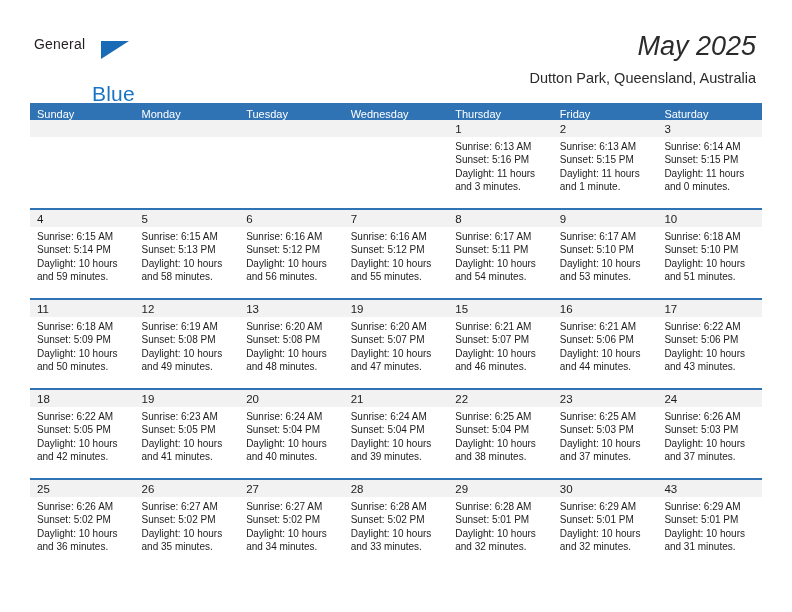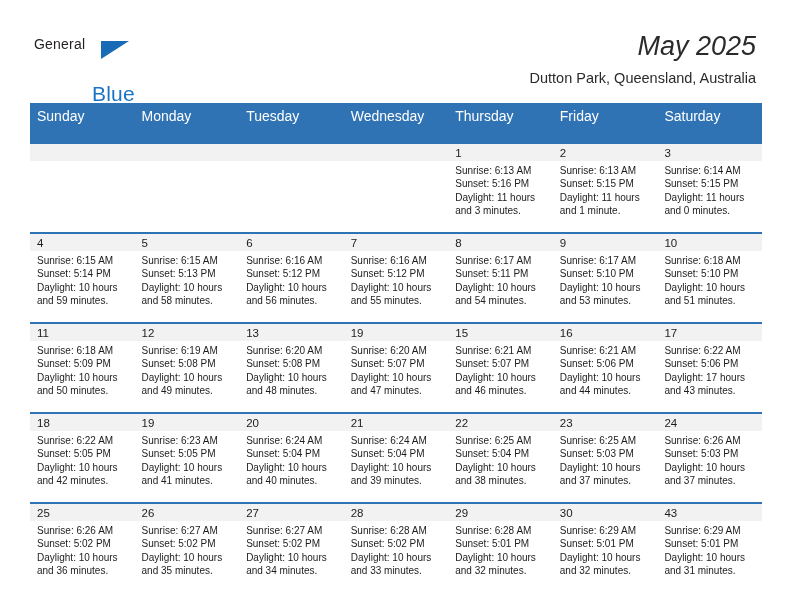--- a/index.html
+++ b/index.html
@@ -91,24 +91,24 @@
     position: absolute;
     left: 30px;
     top: 103px;
     width: 732px;
     border-collapse: collapse;
     table-layout: fixed;
   }
   .calendar th {
     background: #2f73b5;
     color: #ffffff;
-    font-size: 14px;
+    font-size: 11px;
     font-weight: normal;
     text-align: left;
-    padding: 5px 0 20px 7px;
+    padding: 5px 0 0 7px;
     height: 12px;
     border: none;
   }
   .calendar td {
     vertical-align: top;
     padding: 0;
     border: none;
     border-top: 2px solid #2f73b5;
     width: 104.5px;
   }
@@ -362,21 +362,21 @@
                 <div class="daylight-line">Daylight: 10 hours and 44 minutes.</div>
               </div>
             </div>
           </td>
           <td>
             <div class="cell-inner">
               <div class="daynum-band">17</div>
               <div class="cell-body">
                 <div>Sunrise: 6:22 AM</div>
                 <div>Sunset: 5:06 PM</div>
-                <div class="daylight-line">Daylight: 17 hours and 43 minutes.</div>
+                <div class="daylight-line">Daylight: 10 hours and 43 minutes.</div>
               </div>
             </div>
           </td>
         </tr>
         <tr class="week-row">
           <td>
             <div class="cell-inner">
               <div class="daynum-band">18</div>
               <div class="cell-body">
                 <div>Sunrise: 6:22 AM</div>

